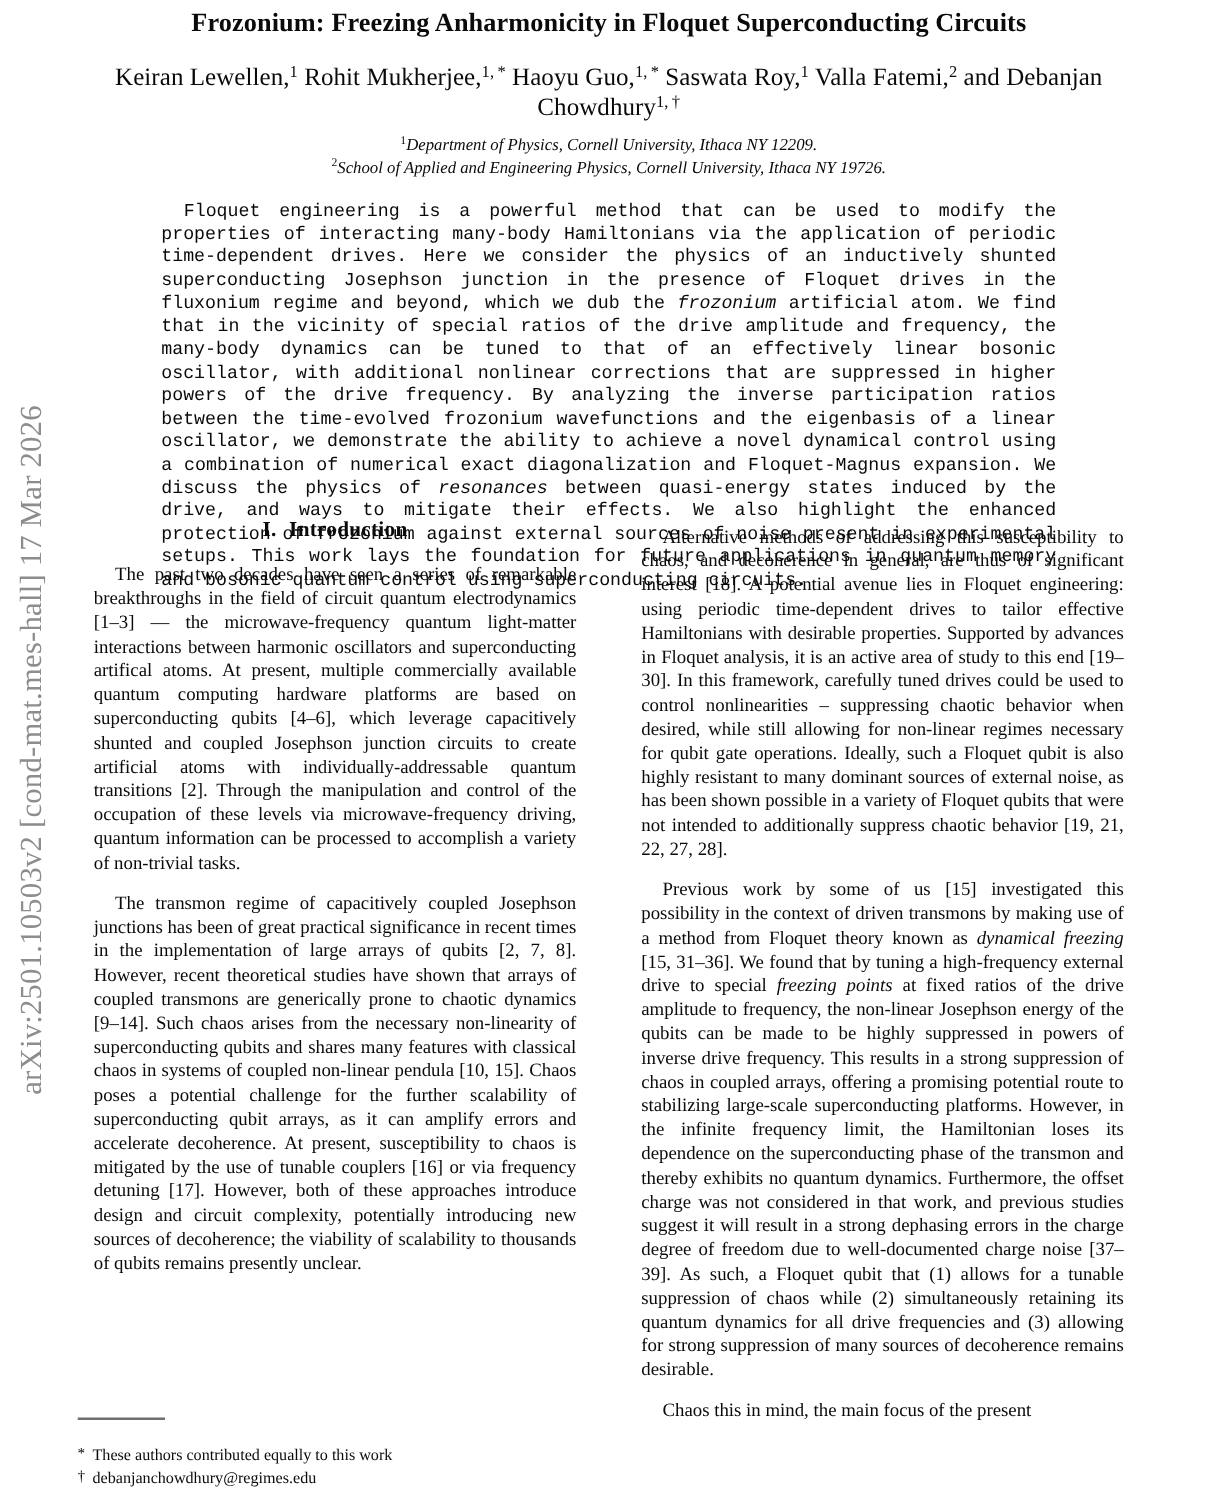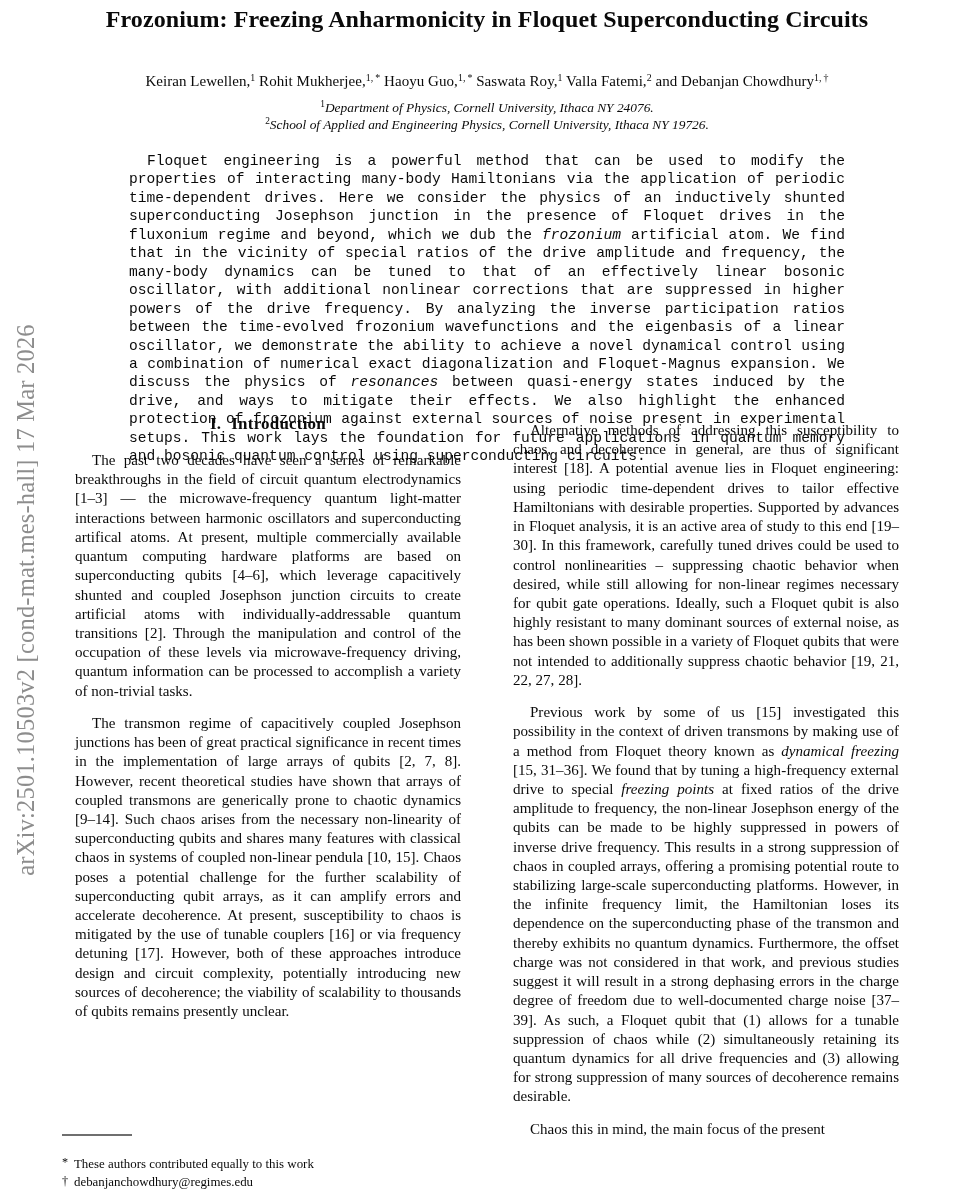--- a/index.html
+++ b/index.html
@@ -45,30 +45,30 @@
     width: 850px;
     height: 1200px;
   }
 
   
   #title-block {
     padding-top: 6px;
     text-align: center;
   }
   #paper-title {
-    font-size: 24px;
+    font-size: 21px;
     font-weight: bold;
     line-height: 1.15;
     letter-spacing: 0.1px;
     margin: 0;
   }
   #author-line {
-    font-size: 15px;
+    font-size: 20px;
     line-height: 1.2;
-    margin-top: 38px;
+    margin-top: 20px;
     letter-spacing: 0.05px;
   }
   #author-line sup,
   #affil-list sup {
     font-size: 0.66em;
     vertical-align: 0.5em;
     line-height: 0;
   }
   #affil-list {
     margin-top: 9px;
@@ -177,21 +177,21 @@
   <div class="stamp-text">arXiv:2501.10503v2  [cond-mat.mes-hall]  17 Mar 2026</div>
 </div>
 
 <div id="page">
 
   <div id="title-block">
     <h1 id="paper-title">Frozonium: Freezing Anharmonicity in Floquet Superconducting Circuits</h1>
     <div id="author-line">Keiran Lewellen,<sup>1</sup> Rohit Mukherjee,<sup>1, *</sup> Haoyu Guo,<sup>1, *</sup> Saswata Roy,<sup>1</sup> Valla Fatemi,<sup>2</sup> and Debanjan Chowdhury<sup>1, †</sup></div>
     <div id="affil-list">
       <span class="affil">
-        <sup>1</sup><span>Department of Physics, Cornell University, Ithaca NY 24076.</span>
+        <sup>1</sup><span>Department of Physics, Cornell University, Ithaca NY 12209.</span>
       </span>
       <span class="affil">
         <sup>2</sup><span>School of Applied and Engineering Physics, Cornell University, Ithaca NY 19726.</span>
       </span>
     </div>
   </div>
 
   <div id="abstract">
     <p>Floquet engineering is a powerful method that can be used to modify the properties of interacting many-body Hamiltonians via the application of periodic time-dependent drives. Here we consider the physics of an inductively shunted superconducting Josephson junction in the presence of Floquet drives in the fluxonium regime and beyond, which we dub the <i>frozonium</i> artificial atom. We find that in the vicinity of special ratios of the drive amplitude and frequency, the many-body dynamics can be tuned to that of an effectively linear bosonic oscillator, with additional nonlinear corrections that are suppressed in higher powers of the drive frequency. By analyzing the inverse participation ratios between the time-evolved frozonium wavefunctions and the eigenbasis of a linear oscillator, we demonstrate the ability to achieve a novel dynamical control using a combination of numerical exact diagonalization and Floquet-Magnus expansion. We discuss the physics of <i>resonances</i> between quasi-energy states induced by the drive, and ways to mitigate their effects. We also highlight the enhanced protection of frozonium against external sources of noise present in experimental setups. This work lays the foundation for future applications in quantum memory and bosonic quantum control using superconducting circuits.</p>
   </div>

